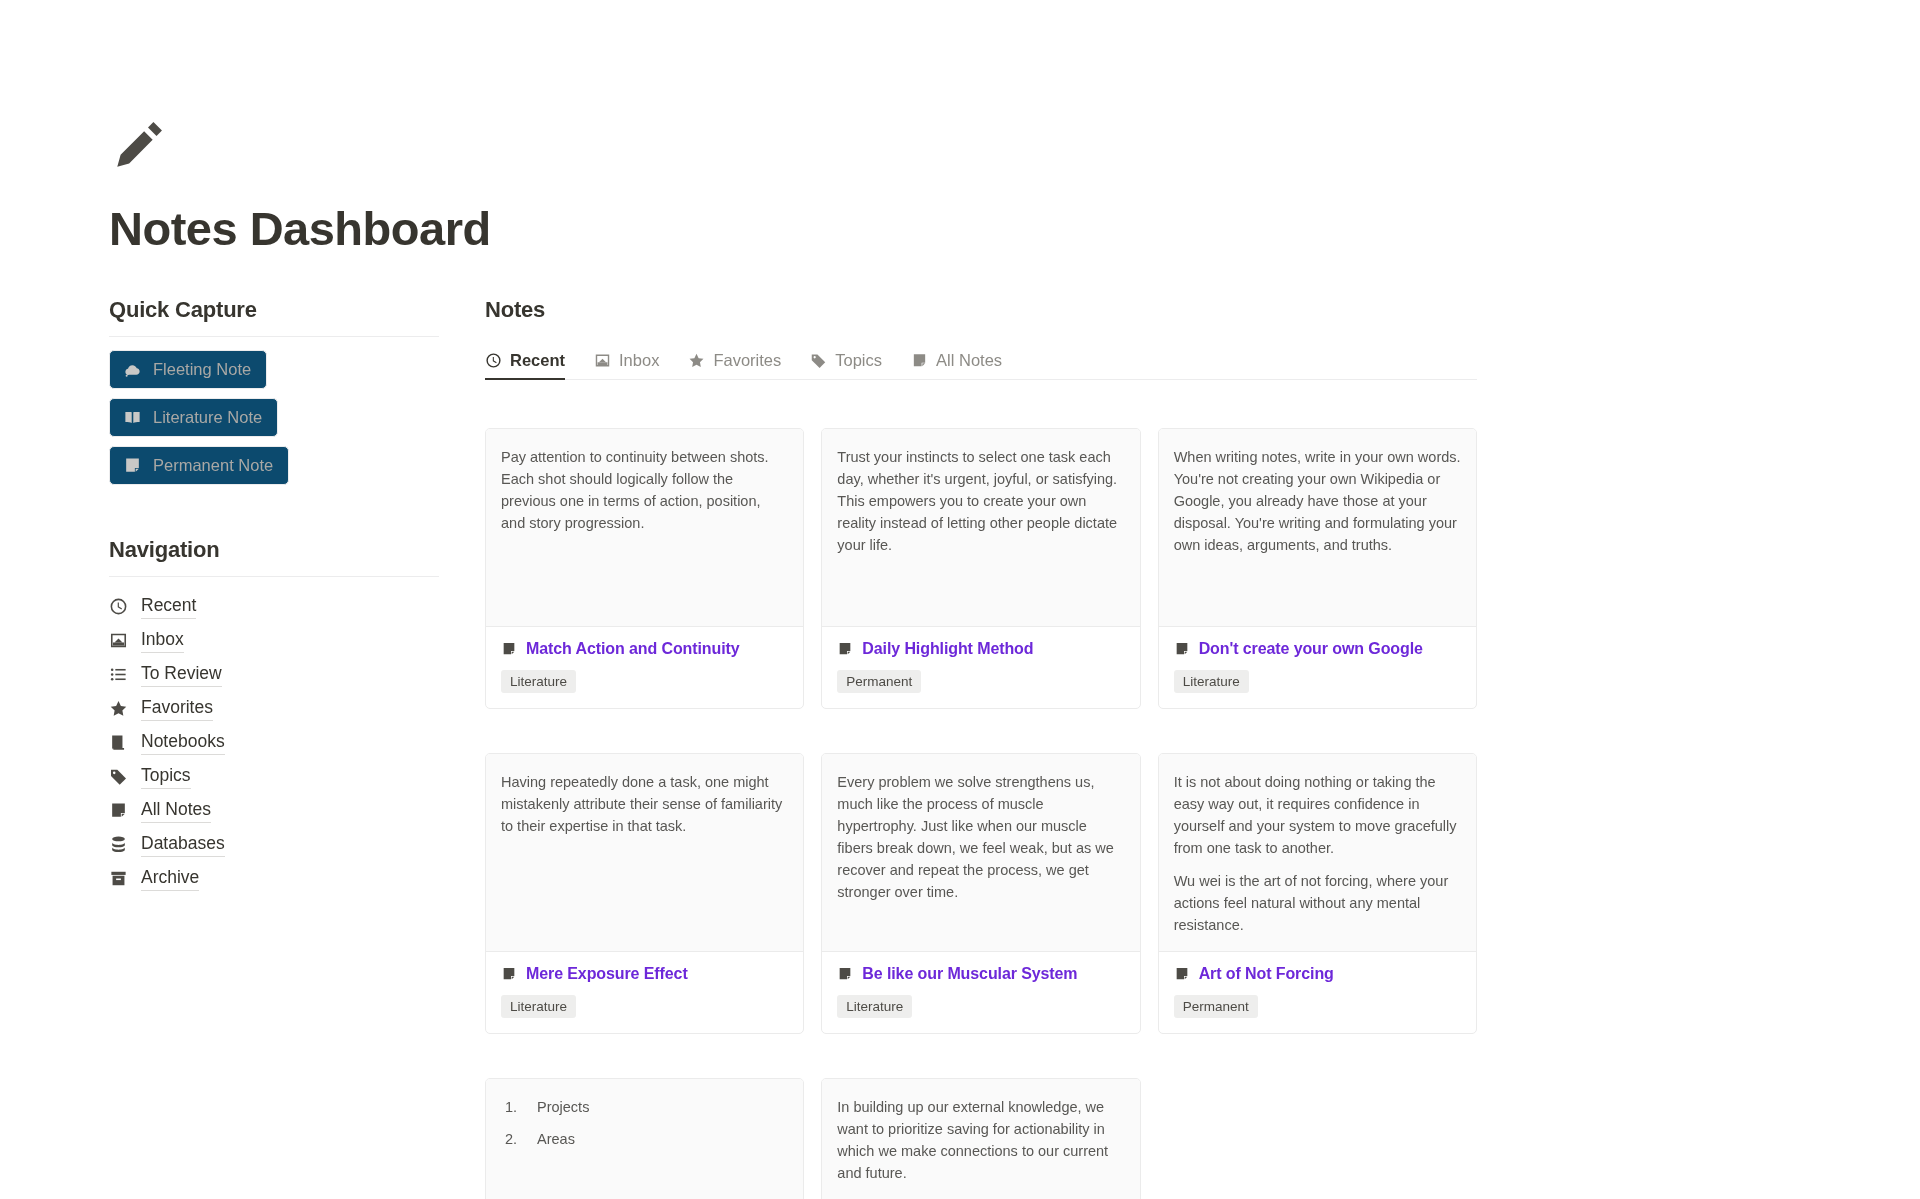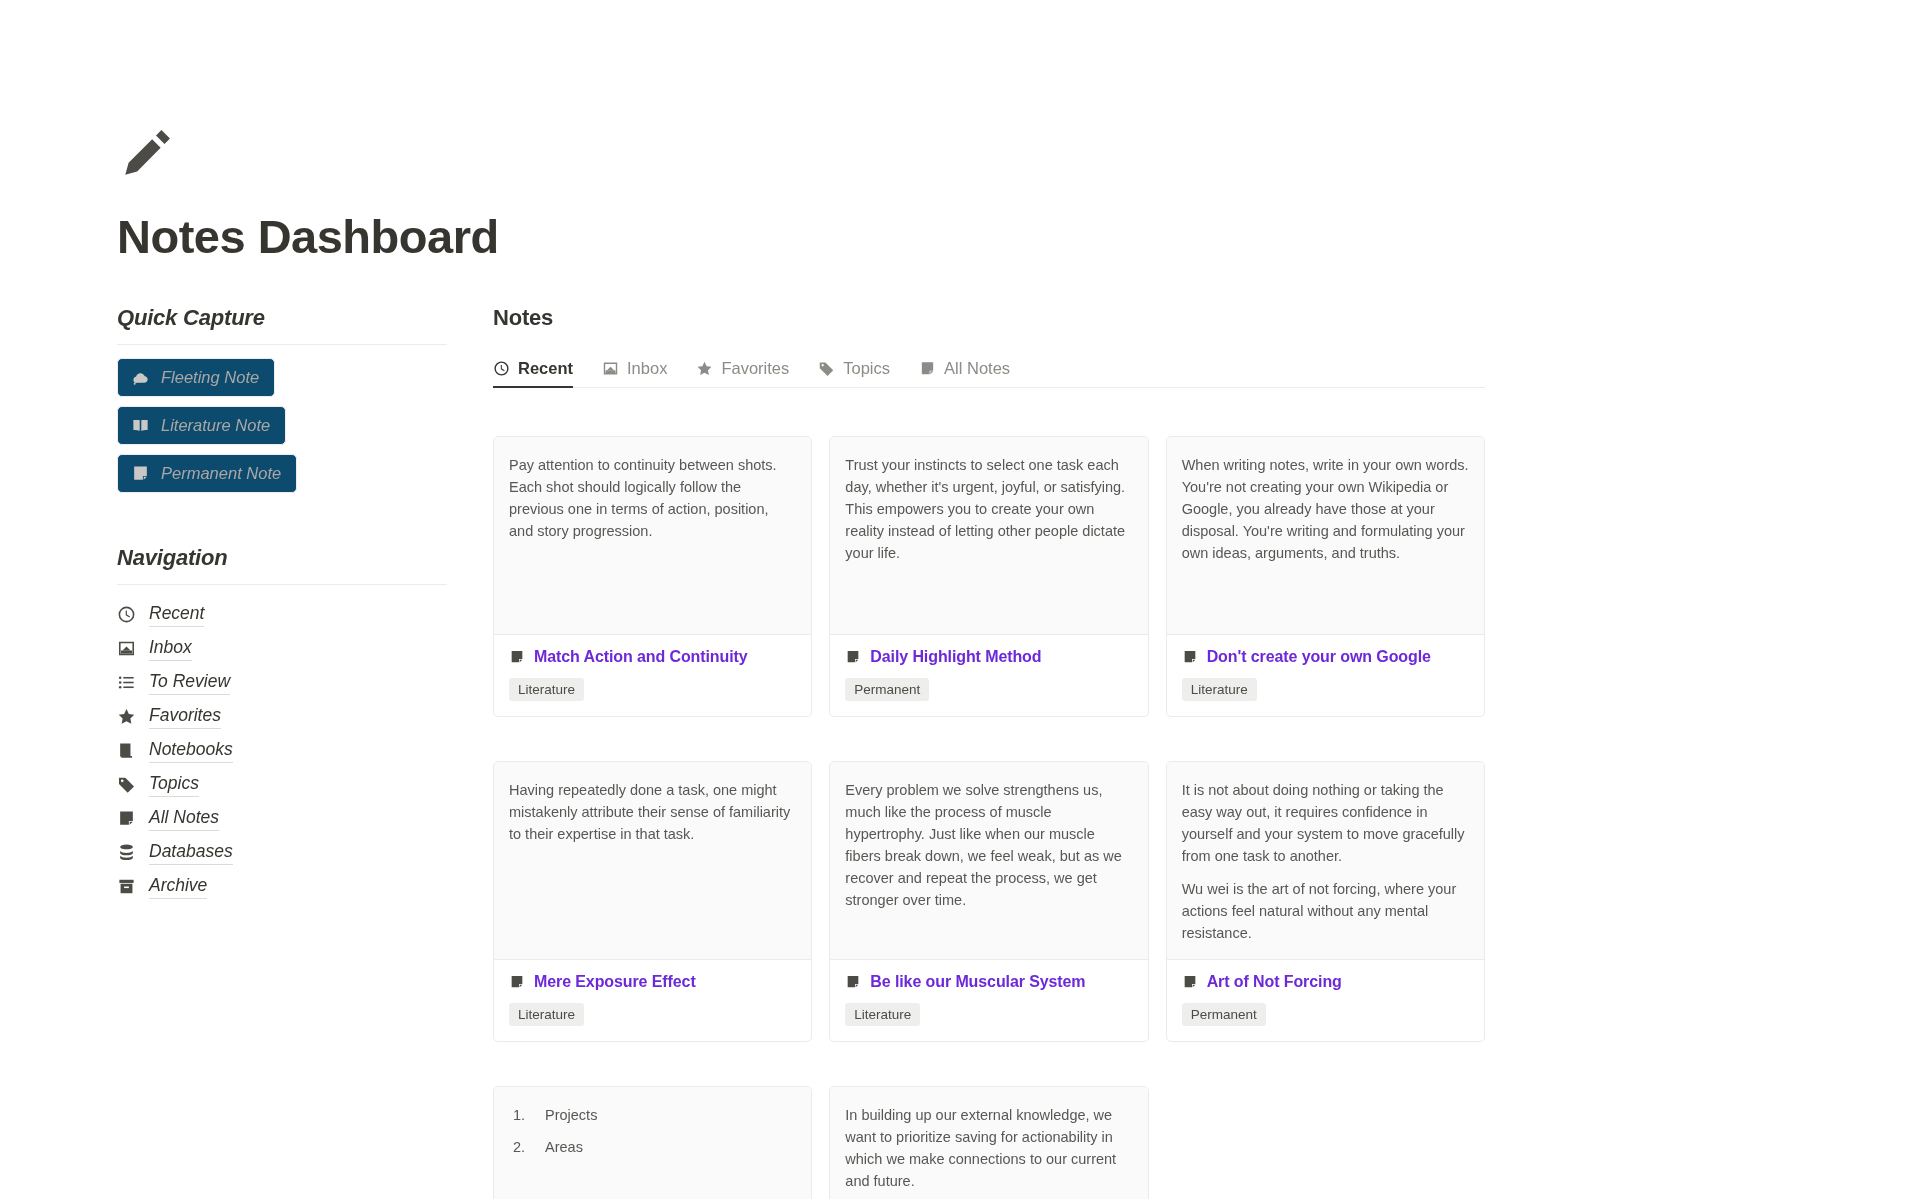--- a/index.html
+++ b/index.html
@@ -8,21 +8,21 @@
     height: 1199px;
     background: #ffffff;
     font-family: "Liberation Sans", sans-serif;
     color: #37352f;
     overflow: hidden;
   }
   .page {
     width: 1920px;
     height: 1199px;
     position: relative;
-    padding: 16px;
+    padding: 8px;
   }
   .header {
     padding: 105px 0 0 101px;
   }
   .pencil-icon { display: block; width: 62px; height: 62px; }
   .page-title {
     font-size: 47px;
     font-weight: bold;
     letter-spacing: -0.5px;
     color: #37352f;
@@ -34,21 +34,20 @@
     display: flex;
     align-items: flex-start;
     margin-top: 42px;
   }
 
   
   .sidebar {
     width: 330px;
     margin-left: 101px;
     flex: 0 0 330px;
-    font-style: italic;
   }
   .section-title {
     font-size: 22px;
     font-weight: bold;
     color: #37352f;
     letter-spacing: -0.2px;
   }
   .section-rule {
     height: 1px;
     background: #ececed;

